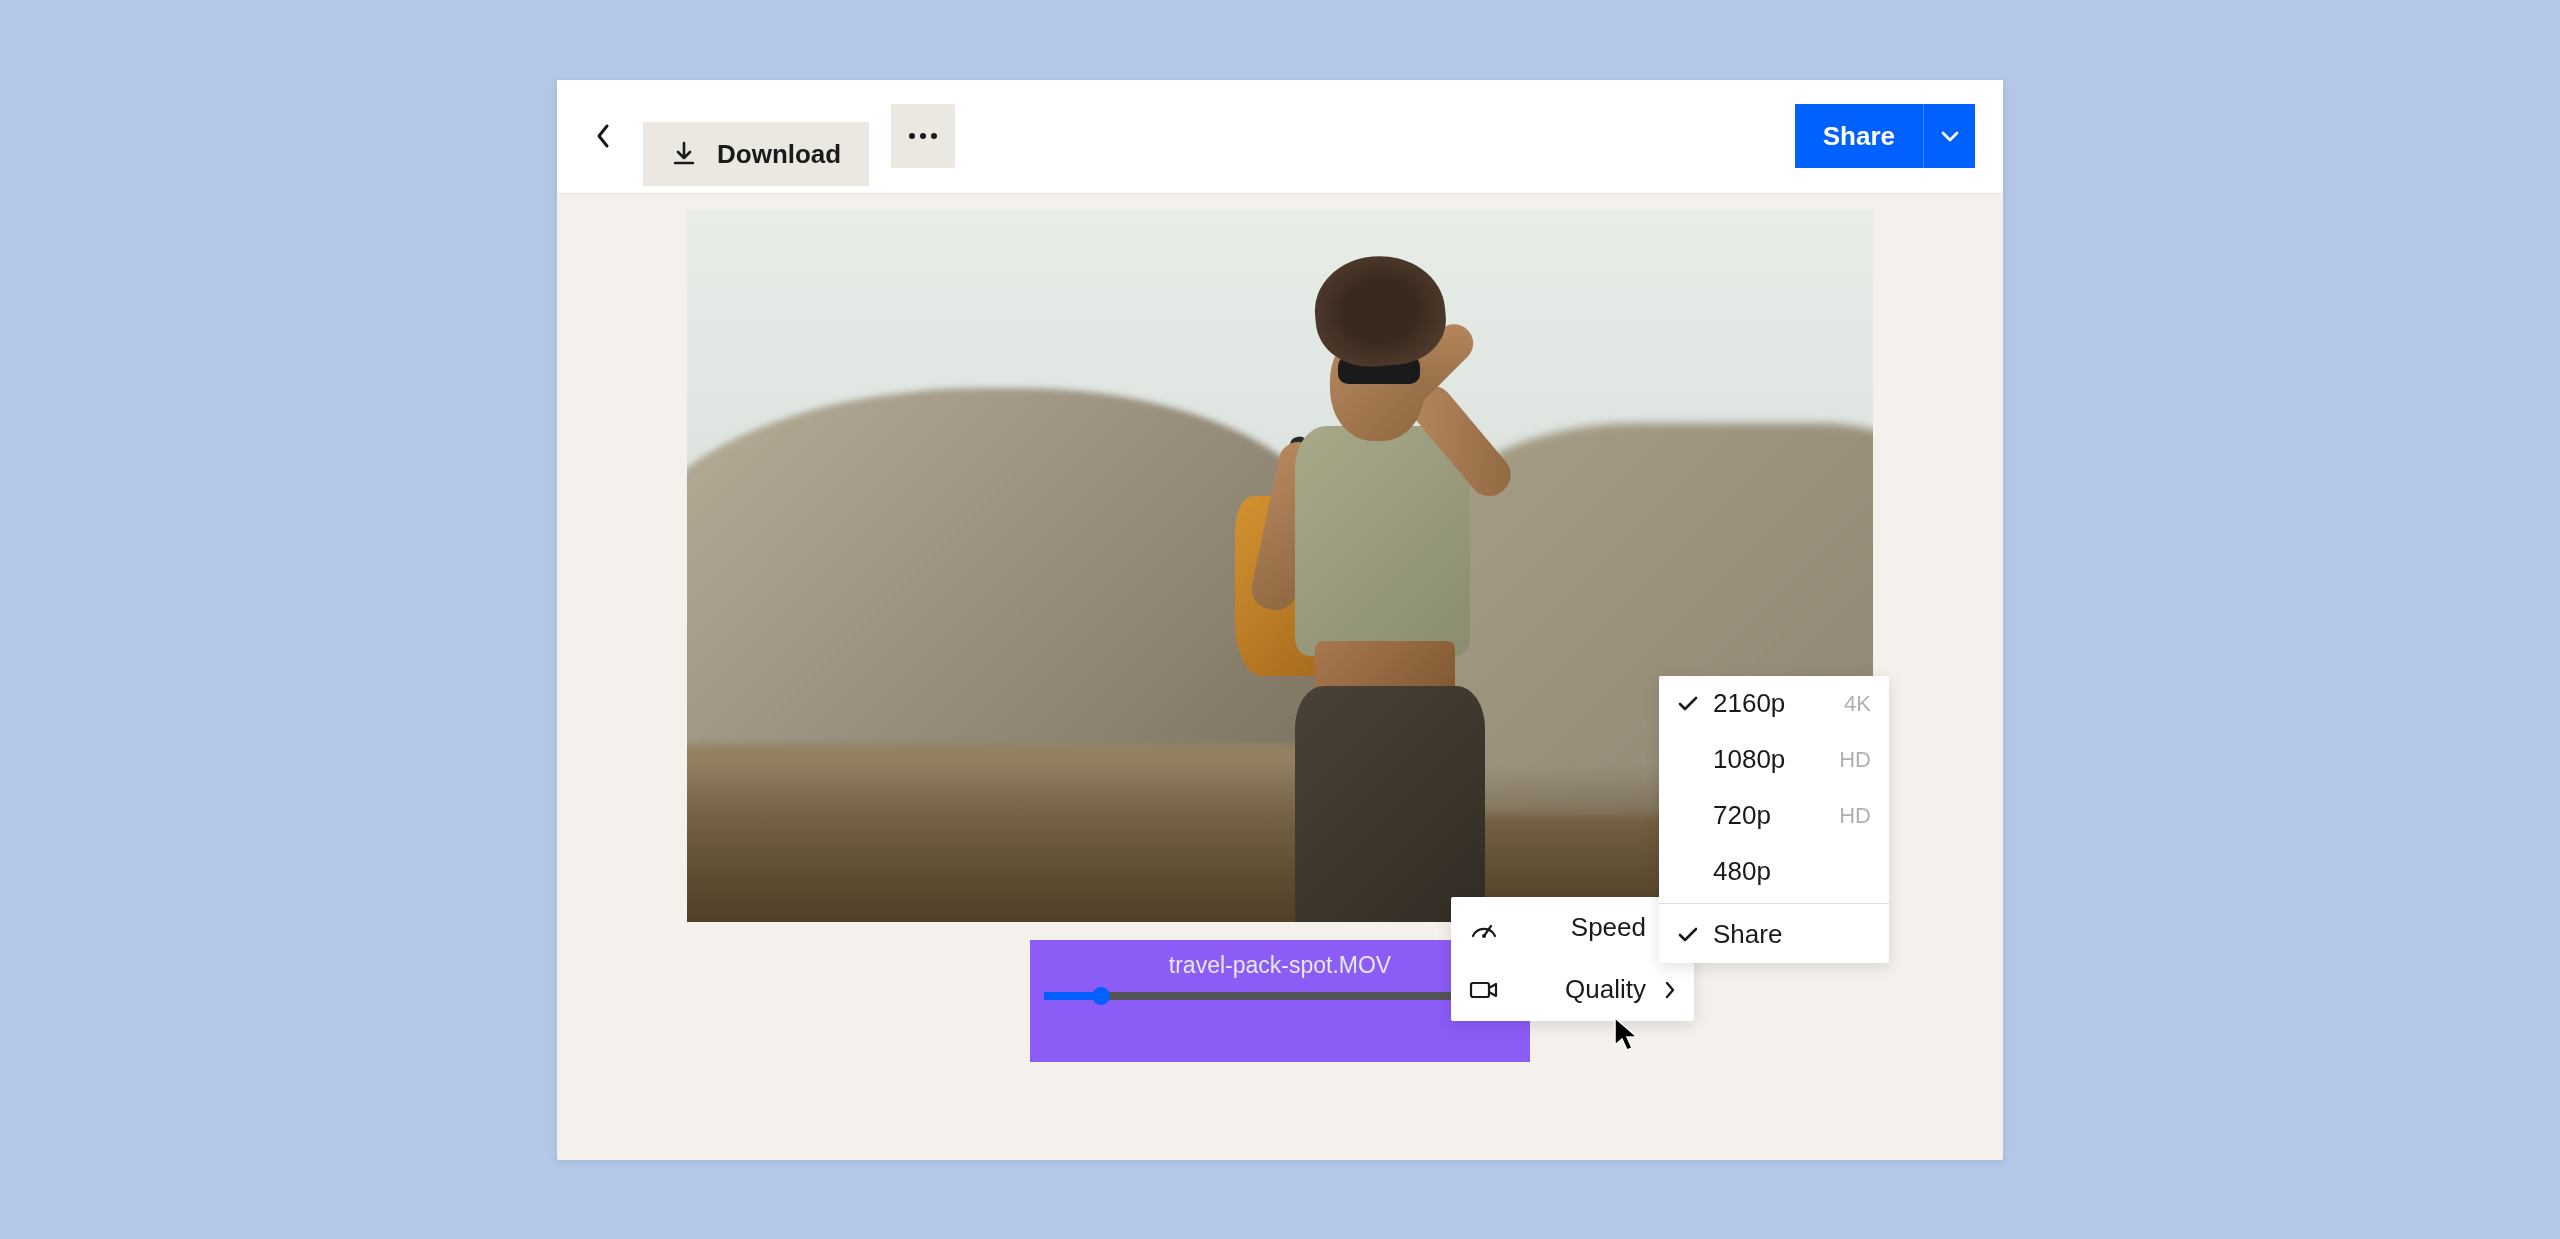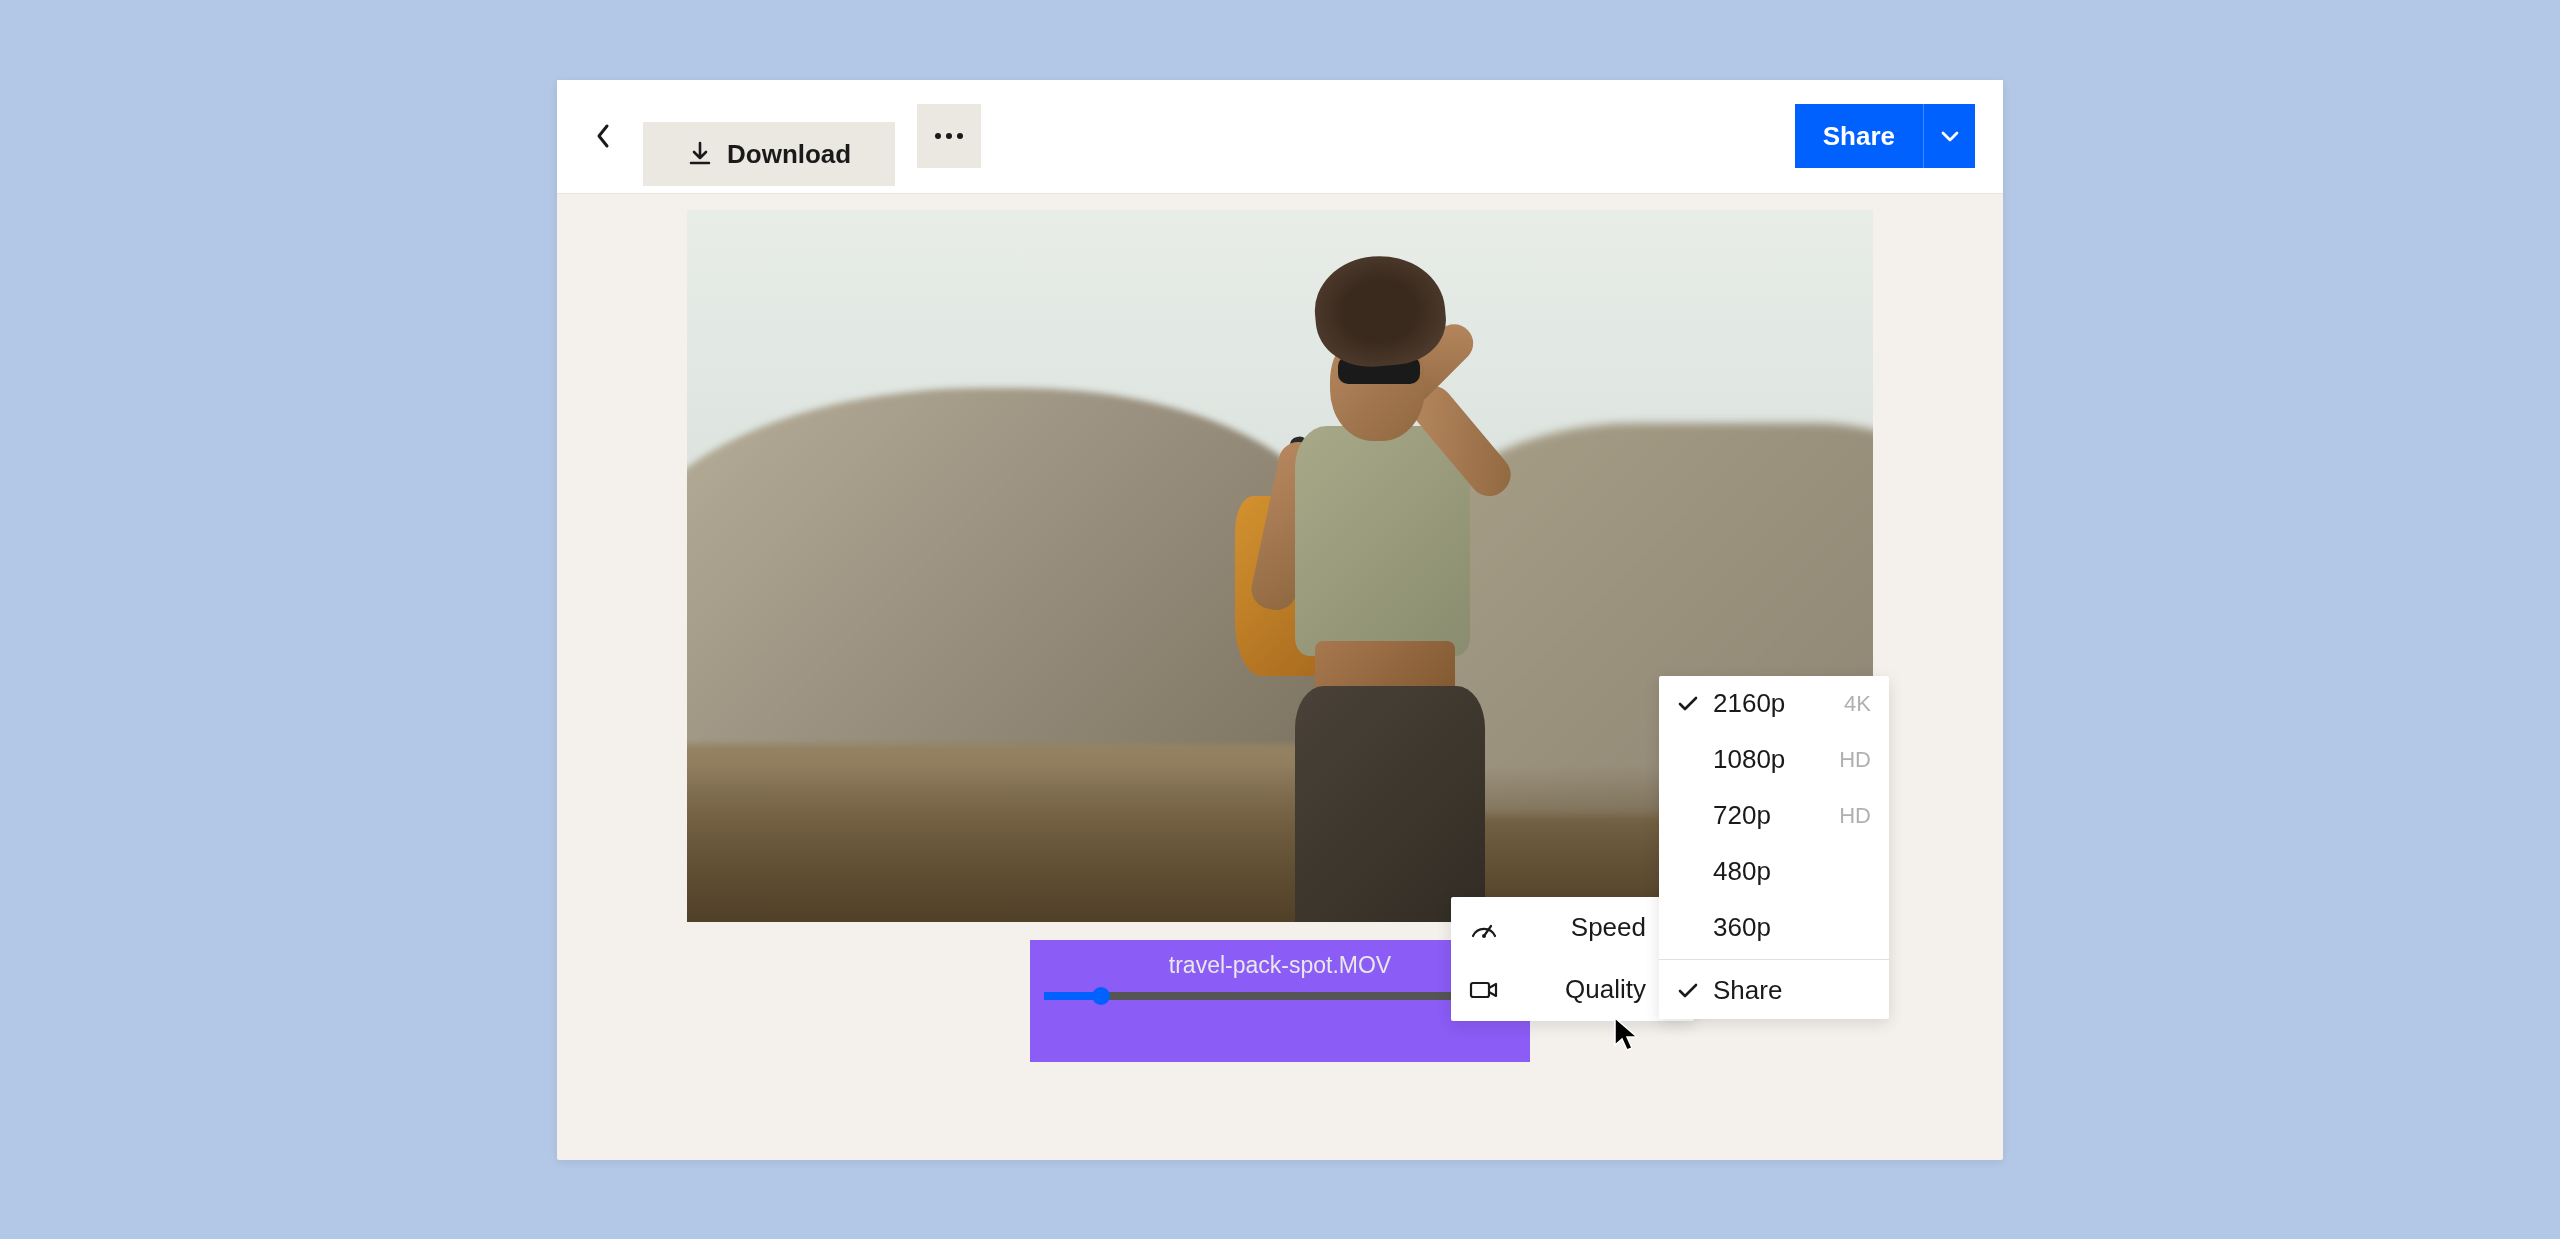--- a/index.html
+++ b/index.html
@@ -43,24 +43,24 @@
       width: 36px;
       height: 36px;
       display: flex;
       align-items: center;
       justify-content: center;
       cursor: pointer;
     }
     .download-btn {
       background: #ebe8e2;
       height: 64px;
-      padding: 0 44px;
-      display: flex;
-      align-items: center;
-      gap: 14px;
+      padding: 0 28px;
+      display: flex;
+      align-items: center;
+      gap: 20px;
       cursor: pointer;
       font-size: 26px;
       font-weight: 600;
       color: #1a1a1a;
       margin-top: 36px;
     }
     .more-btn {
       background: #ebe8e2;
       width: 64px;
       height: 64px;
@@ -531,25 +531,20 @@
     <div class="quality-item">
       <span class="quality-check"></span>
       <span class="quality-label">720p</span>
       <span class="quality-tag">HD</span>
     </div>
     <div class="quality-item">
       <span class="quality-check"></span>
       <span class="quality-label">480p</span>
       <span class="quality-tag"></span>
     </div>
-    <div class="quality-item">
-      <span class="quality-check"></span>
-      <span class="quality-label">360p</span>
-      <span class="quality-tag"></span>
-    </div>
     <div class="quality-divider"></div>
     <div class="quality-item">
       <span class="quality-check">
         <svg width="22" height="18" viewBox="0 0 22 18" fill="none">
             <path d="M3 9 L8 14 L19 3" stroke="#1a1a1a" stroke-width="2.6" stroke-linecap="round" stroke-linejoin="round"></path>
           </svg>
       </span>
       <span class="quality-label">Share</span>
     </div>
   </div>

